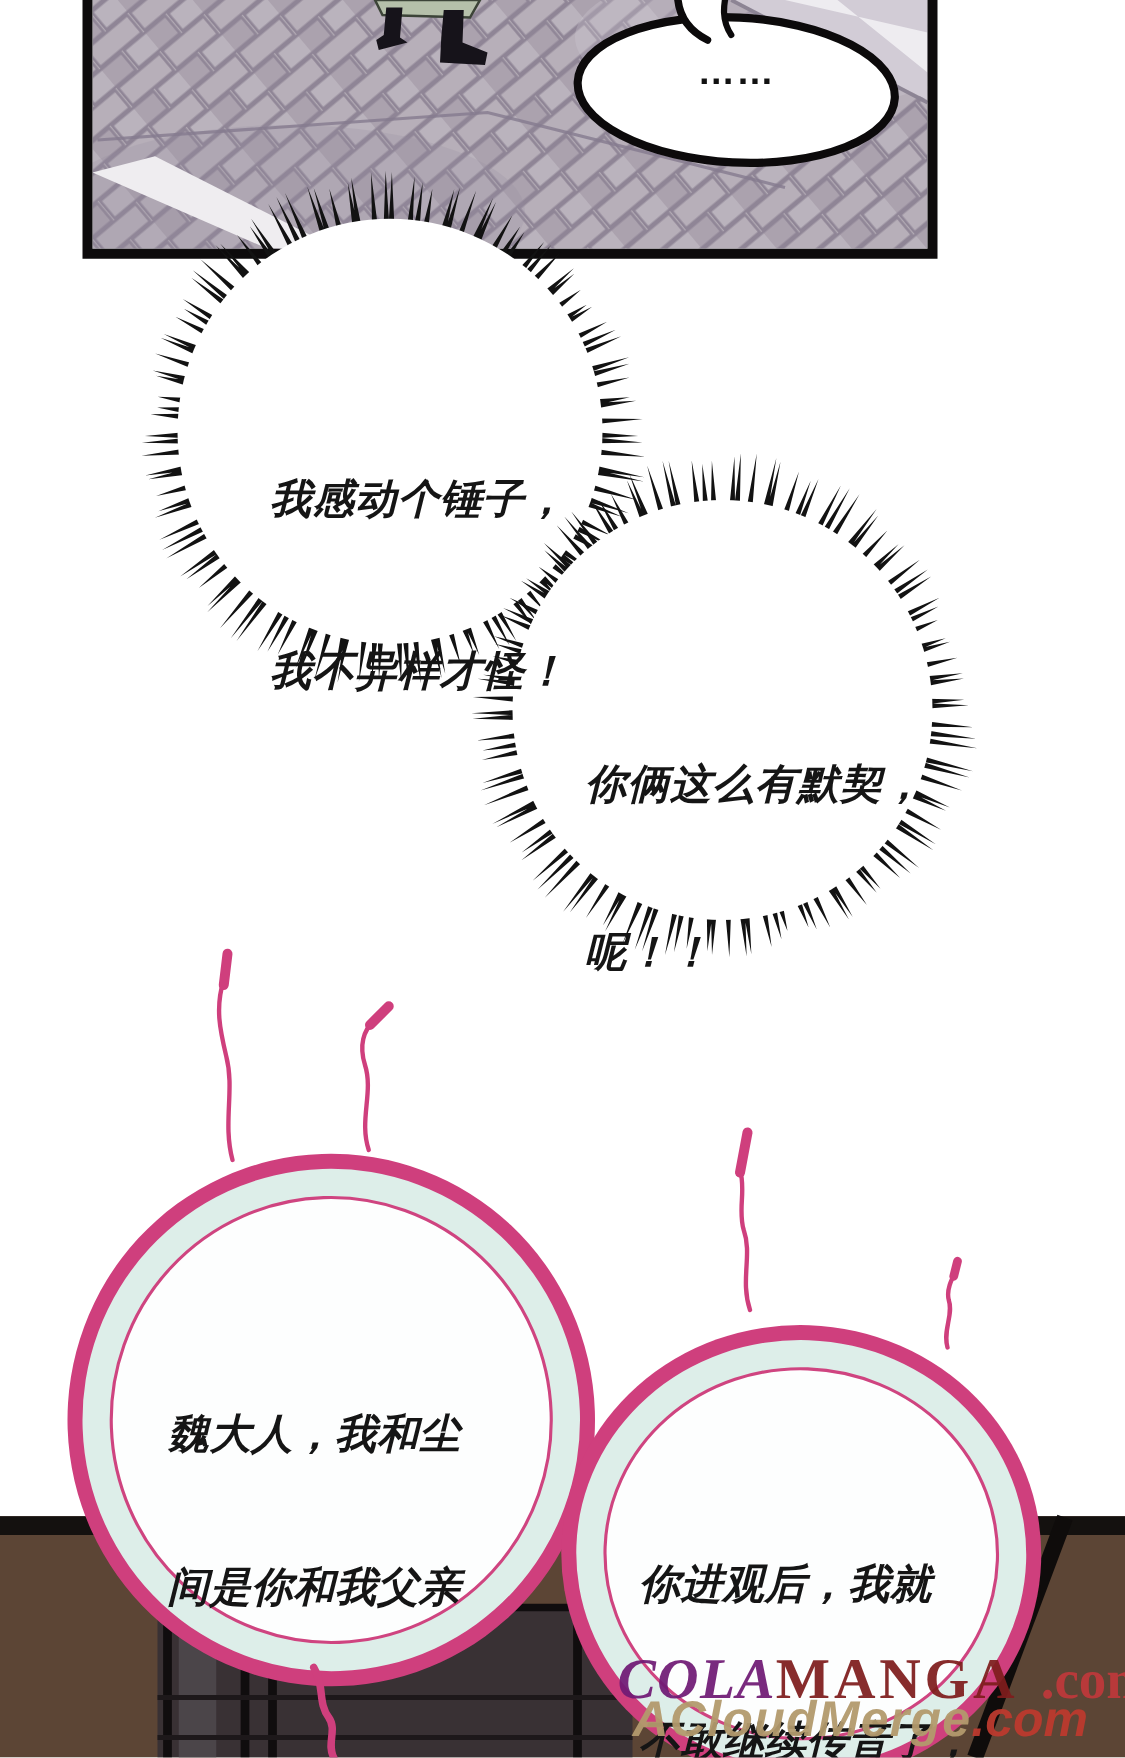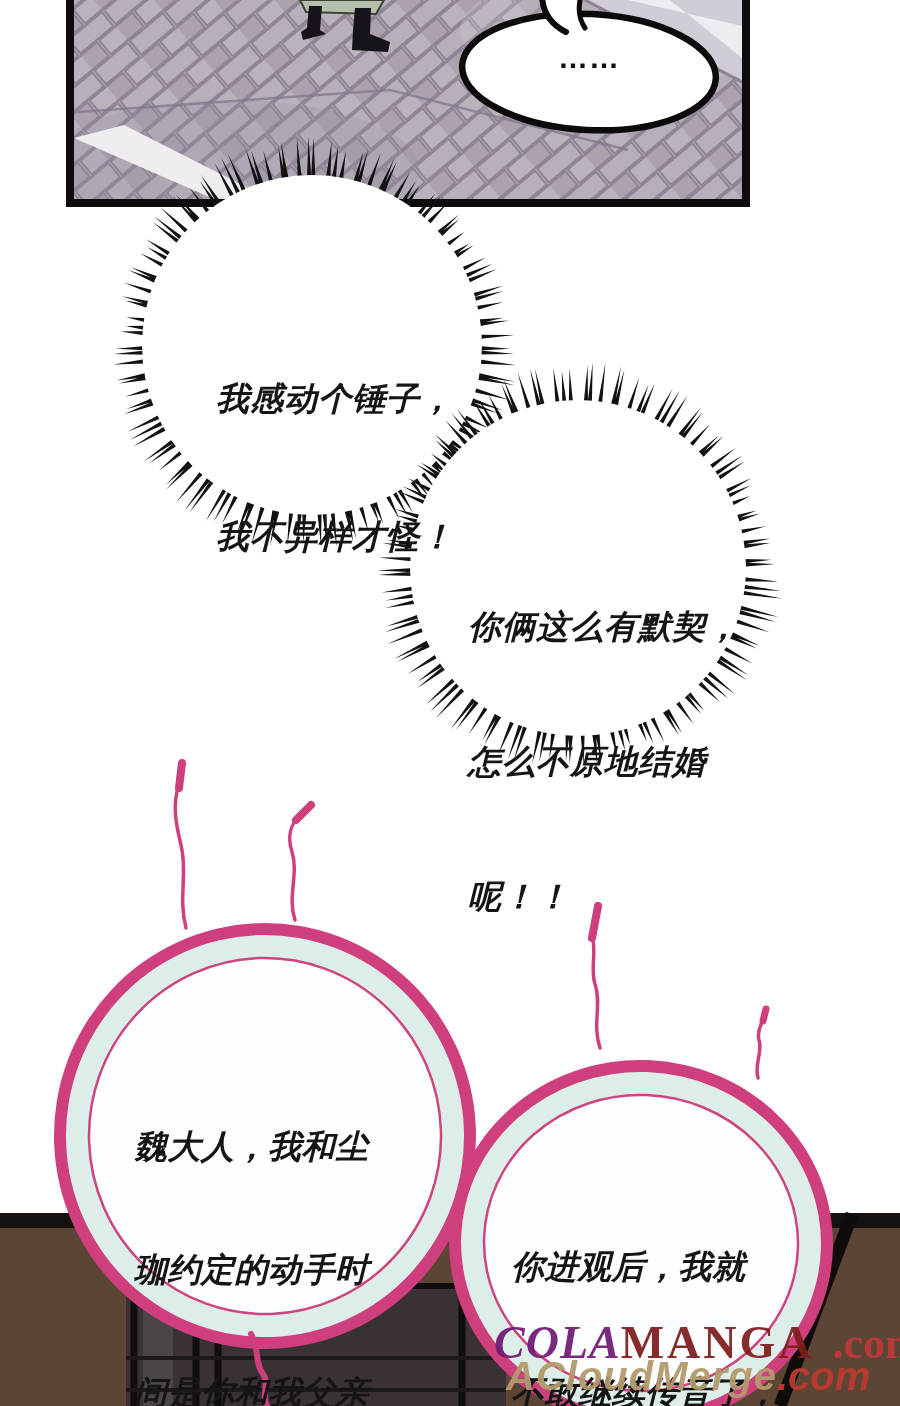--- a/index.html
+++ b/index.html
@@ -117,27 +117,25 @@
 
 <div id="ellipsis-txt">……</div>
 
 <div class="txt burst-txt" style="left:216px;top:284px;line-height:46px;">
   <span class="ln">我感动个锤子，</span>
   <span class="ln">我不异样才怪！</span>
 </div>
 
 <div class="txt burst-txt" style="left:468px;top:514px;line-height:45px;">
   <span class="ln">你俩这么有默契，</span>
-  <span class="ln">怎么不原地结婚</span>
   <span class="ln">呢！！</span>
 </div>
 
 <div class="txt tele-txt" style="left:134px;top:1044px;line-height:41px;">
   <span class="ln">魏大人，我和尘</span>
-  <span class="ln">珈约定的动手时</span>
   <span class="ln">间是你和我父亲</span>
   
 </div>
 
 <div class="txt tele-txt" style="left:511px;top:1162px;line-height:42px;">
   <span class="ln">你进观后，我就</span>
   <span class="ln">不敢继续传音了，</span>
   
   
 </div>

